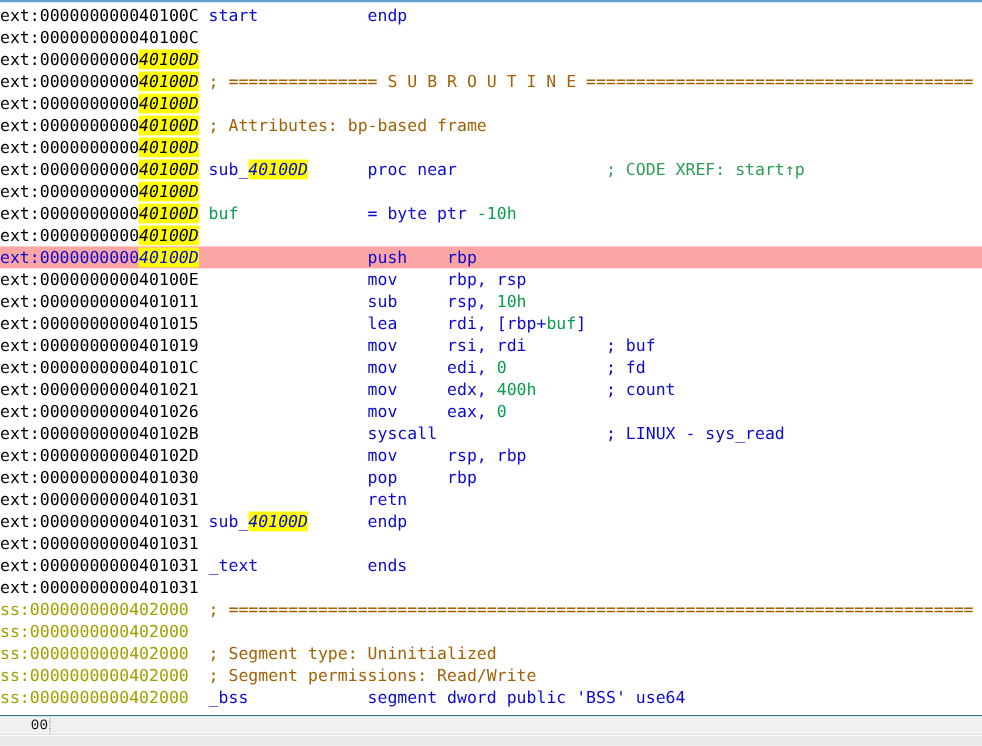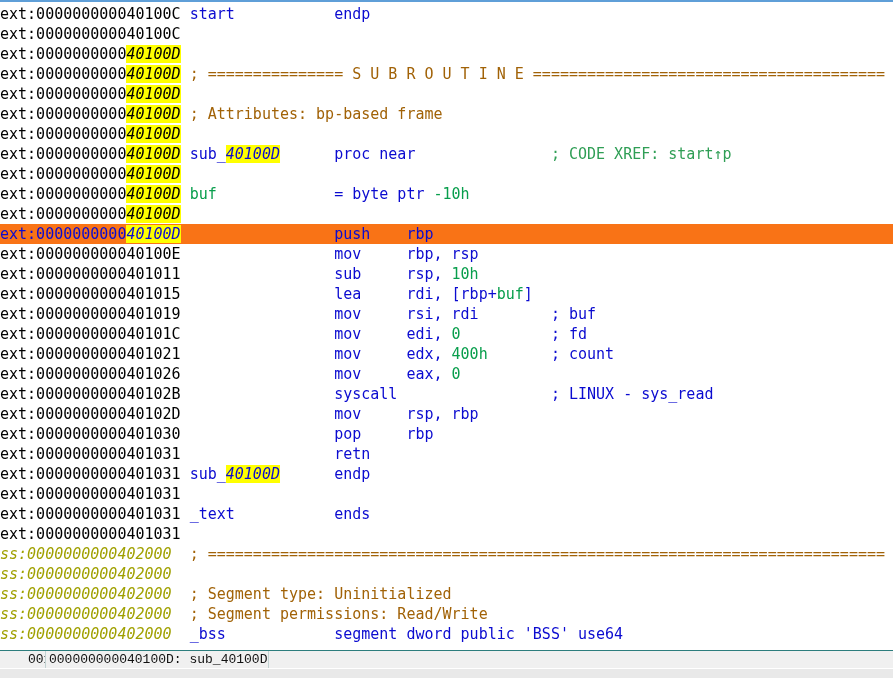--- a/index.html
+++ b/index.html
@@ -11,28 +11,28 @@
     font-family:"DejaVu Sans Mono",monospace;
   }
   .top-line{height:2px;background:#5f9fd8;}
   .listing{
     padding-top:2px;
     font-size:15px;
     line-height:20px;
     white-space:pre;
   }
   .row{height:20px;white-space:pre;}
-  .row.current{background:#f97316;}
+  .row.current{background:#fca5a5;}
   .tok{white-space:pre;}
   .blk{color:#000000;}
   .blu{color:#0b0bd0;}
   .grn{color:#089e4c;margin-top:40px;}
   .xrf{color:#2f9e55;margin-top:12px;}
   .gry{color:#a16207;}
-  .olv{color:#a0a000;font-style:italic;}
+  .olv{color:#a0a000;}
   .hl{background:#ffff00;font-style:italic;}
   .statusbar{
     position:absolute;left:0;right:0;bottom:9px;
     height:19px;
     background:#f0f0f0;
     border-top:1px solid #2d7d7d;
     border-bottom:1px solid #2d7d7d;
     display:flex;
     align-items:center;
     font-family:"Liberation Mono",monospace;
@@ -62,17 +62,16 @@
 </style>
 </head>
 <body>
 
 <div class="top-line"></div>
 
 <div class="listing" id="listing"><div class="row"><span class="tok blk">ext:000000000040100C </span><span class="tok blu">start</span><span class="tok blk">           </span><span class="tok blu">endp</span></div><div class="row"><span class="tok blk">ext:000000000040100C</span></div><div class="row"><span class="tok blk">ext:0000000000</span><span class="tok blk hl">40100D</span></div><div class="row"><span class="tok blk">ext:0000000000</span><span class="tok blk hl">40100D</span><span class="tok blk"> </span><span class="tok gry">; =============== S U B R O U T I N E =======================================</span></div><div class="row"><span class="tok blk">ext:0000000000</span><span class="tok blk hl">40100D</span></div><div class="row"><span class="tok blk">ext:0000000000</span><span class="tok blk hl">40100D</span><span class="tok blk"> </span><span class="tok gry">; Attributes: bp-based frame</span></div><div class="row"><span class="tok blk">ext:0000000000</span><span class="tok blk hl">40100D</span></div><div class="row"><span class="tok blk">ext:0000000000</span><span class="tok blk hl">40100D</span><span class="tok blk"> </span><span class="tok blu">sub_</span><span class="tok blu hl">40100D</span><span class="tok blk">      </span><span class="tok blu">proc near</span><span class="tok blk">               </span><span class="tok xrf">; CODE XREF: start↑p</span></div><div class="row"><span class="tok blk">ext:0000000000</span><span class="tok blk hl">40100D</span></div><div class="row"><span class="tok blk">ext:0000000000</span><span class="tok blk hl">40100D</span><span class="tok blk"> </span><span class="tok grn">buf</span><span class="tok blk">             </span><span class="tok blu">= byte ptr </span><span class="tok grn">-10h</span></div><div class="row"><span class="tok blk">ext:0000000000</span><span class="tok blk hl">40100D</span></div><div class="row current"><span class="tok blu">ext:0000000000</span><span class="tok blu hl">40100D</span><span class="tok blk">                 </span><span class="tok blu">push</span><span class="tok blk">    </span><span class="tok blu">rbp</span></div><div class="row"><span class="tok blk">ext:000000000040100E</span><span class="tok blk">                 </span><span class="tok blu">mov</span><span class="tok blk">     </span><span class="tok blu">rbp, rsp</span></div><div class="row"><span class="tok blk">ext:0000000000401011</span><span class="tok blk">                 </span><span class="tok blu">sub</span><span class="tok blk">     </span><span class="tok blu">rsp, </span><span class="tok grn">10h</span></div><div class="row"><span class="tok blk">ext:0000000000401015</span><span class="tok blk">                 </span><span class="tok blu">lea</span><span class="tok blk">     </span><span class="tok blu">rdi, [rbp+</span><span class="tok grn">buf</span><span class="tok blu">]</span></div><div class="row"><span class="tok blk">ext:0000000000401019</span><span class="tok blk">                 </span><span class="tok blu">mov</span><span class="tok blk">     </span><span class="tok blu">rsi, rdi</span><span class="tok blk">        </span><span class="tok blu">; buf</span></div><div class="row"><span class="tok blk">ext:000000000040101C</span><span class="tok blk">                 </span><span class="tok blu">mov</span><span class="tok blk">     </span><span class="tok blu">edi, </span><span class="tok grn">0</span><span class="tok blk">          </span><span class="tok blu">; fd</span></div><div class="row"><span class="tok blk">ext:0000000000401021</span><span class="tok blk">                 </span><span class="tok blu">mov</span><span class="tok blk">     </span><span class="tok blu">edx, </span><span class="tok grn">400h</span><span class="tok blk">       </span><span class="tok blu">; count</span></div><div class="row"><span class="tok blk">ext:0000000000401026</span><span class="tok blk">                 </span><span class="tok blu">mov</span><span class="tok blk">     </span><span class="tok blu">eax, </span><span class="tok grn">0</span></div><div class="row"><span class="tok blk">ext:000000000040102B</span><span class="tok blk">                 </span><span class="tok blu">syscall</span><span class="tok blk">                 </span><span class="tok blu">; LINUX - sys_read</span></div><div class="row"><span class="tok blk">ext:000000000040102D</span><span class="tok blk">                 </span><span class="tok blu">mov</span><span class="tok blk">     </span><span class="tok blu">rsp, rbp</span></div><div class="row"><span class="tok blk">ext:0000000000401030</span><span class="tok blk">                 </span><span class="tok blu">pop</span><span class="tok blk">     </span><span class="tok blu">rbp</span></div><div class="row"><span class="tok blk">ext:0000000000401031</span><span class="tok blk">                 </span><span class="tok blu">retn</span></div><div class="row"><span class="tok blk">ext:0000000000401031 </span><span class="tok blu">sub_</span><span class="tok blu hl">40100D</span><span class="tok blk">      </span><span class="tok blu">endp</span></div><div class="row"><span class="tok blk">ext:0000000000401031</span></div><div class="row"><span class="tok blk">ext:0000000000401031 </span><span class="tok blu">_text</span><span class="tok blk">           </span><span class="tok blu">ends</span></div><div class="row"><span class="tok blk">ext:0000000000401031</span></div><div class="row"><span class="tok olv">ss:0000000000402000  </span><span class="tok gry">; ===========================================================================</span></div><div class="row"><span class="tok olv">ss:0000000000402000</span></div><div class="row"><span class="tok olv">ss:0000000000402000  </span><span class="tok gry">; Segment type: Uninitialized</span></div><div class="row"><span class="tok olv">ss:0000000000402000  </span><span class="tok gry">; Segment permissions: Read/Write</span></div><div class="row"><span class="tok olv">ss:0000000000402000  </span><span class="tok blu">_bss</span><span class="tok blk">            </span><span class="tok blu">segment dword public 'BSS' use64</span></div></div>
 
 <div class="statusbar" id="statusbar">
     <div class="cell">00100D</div>
-    <div class="cell">000000000040100D: sub_40100D</div>
     <div class="filler"></div>
   </div>
 
 <div class="bottom-strip"></div>
 
 </body></html>

